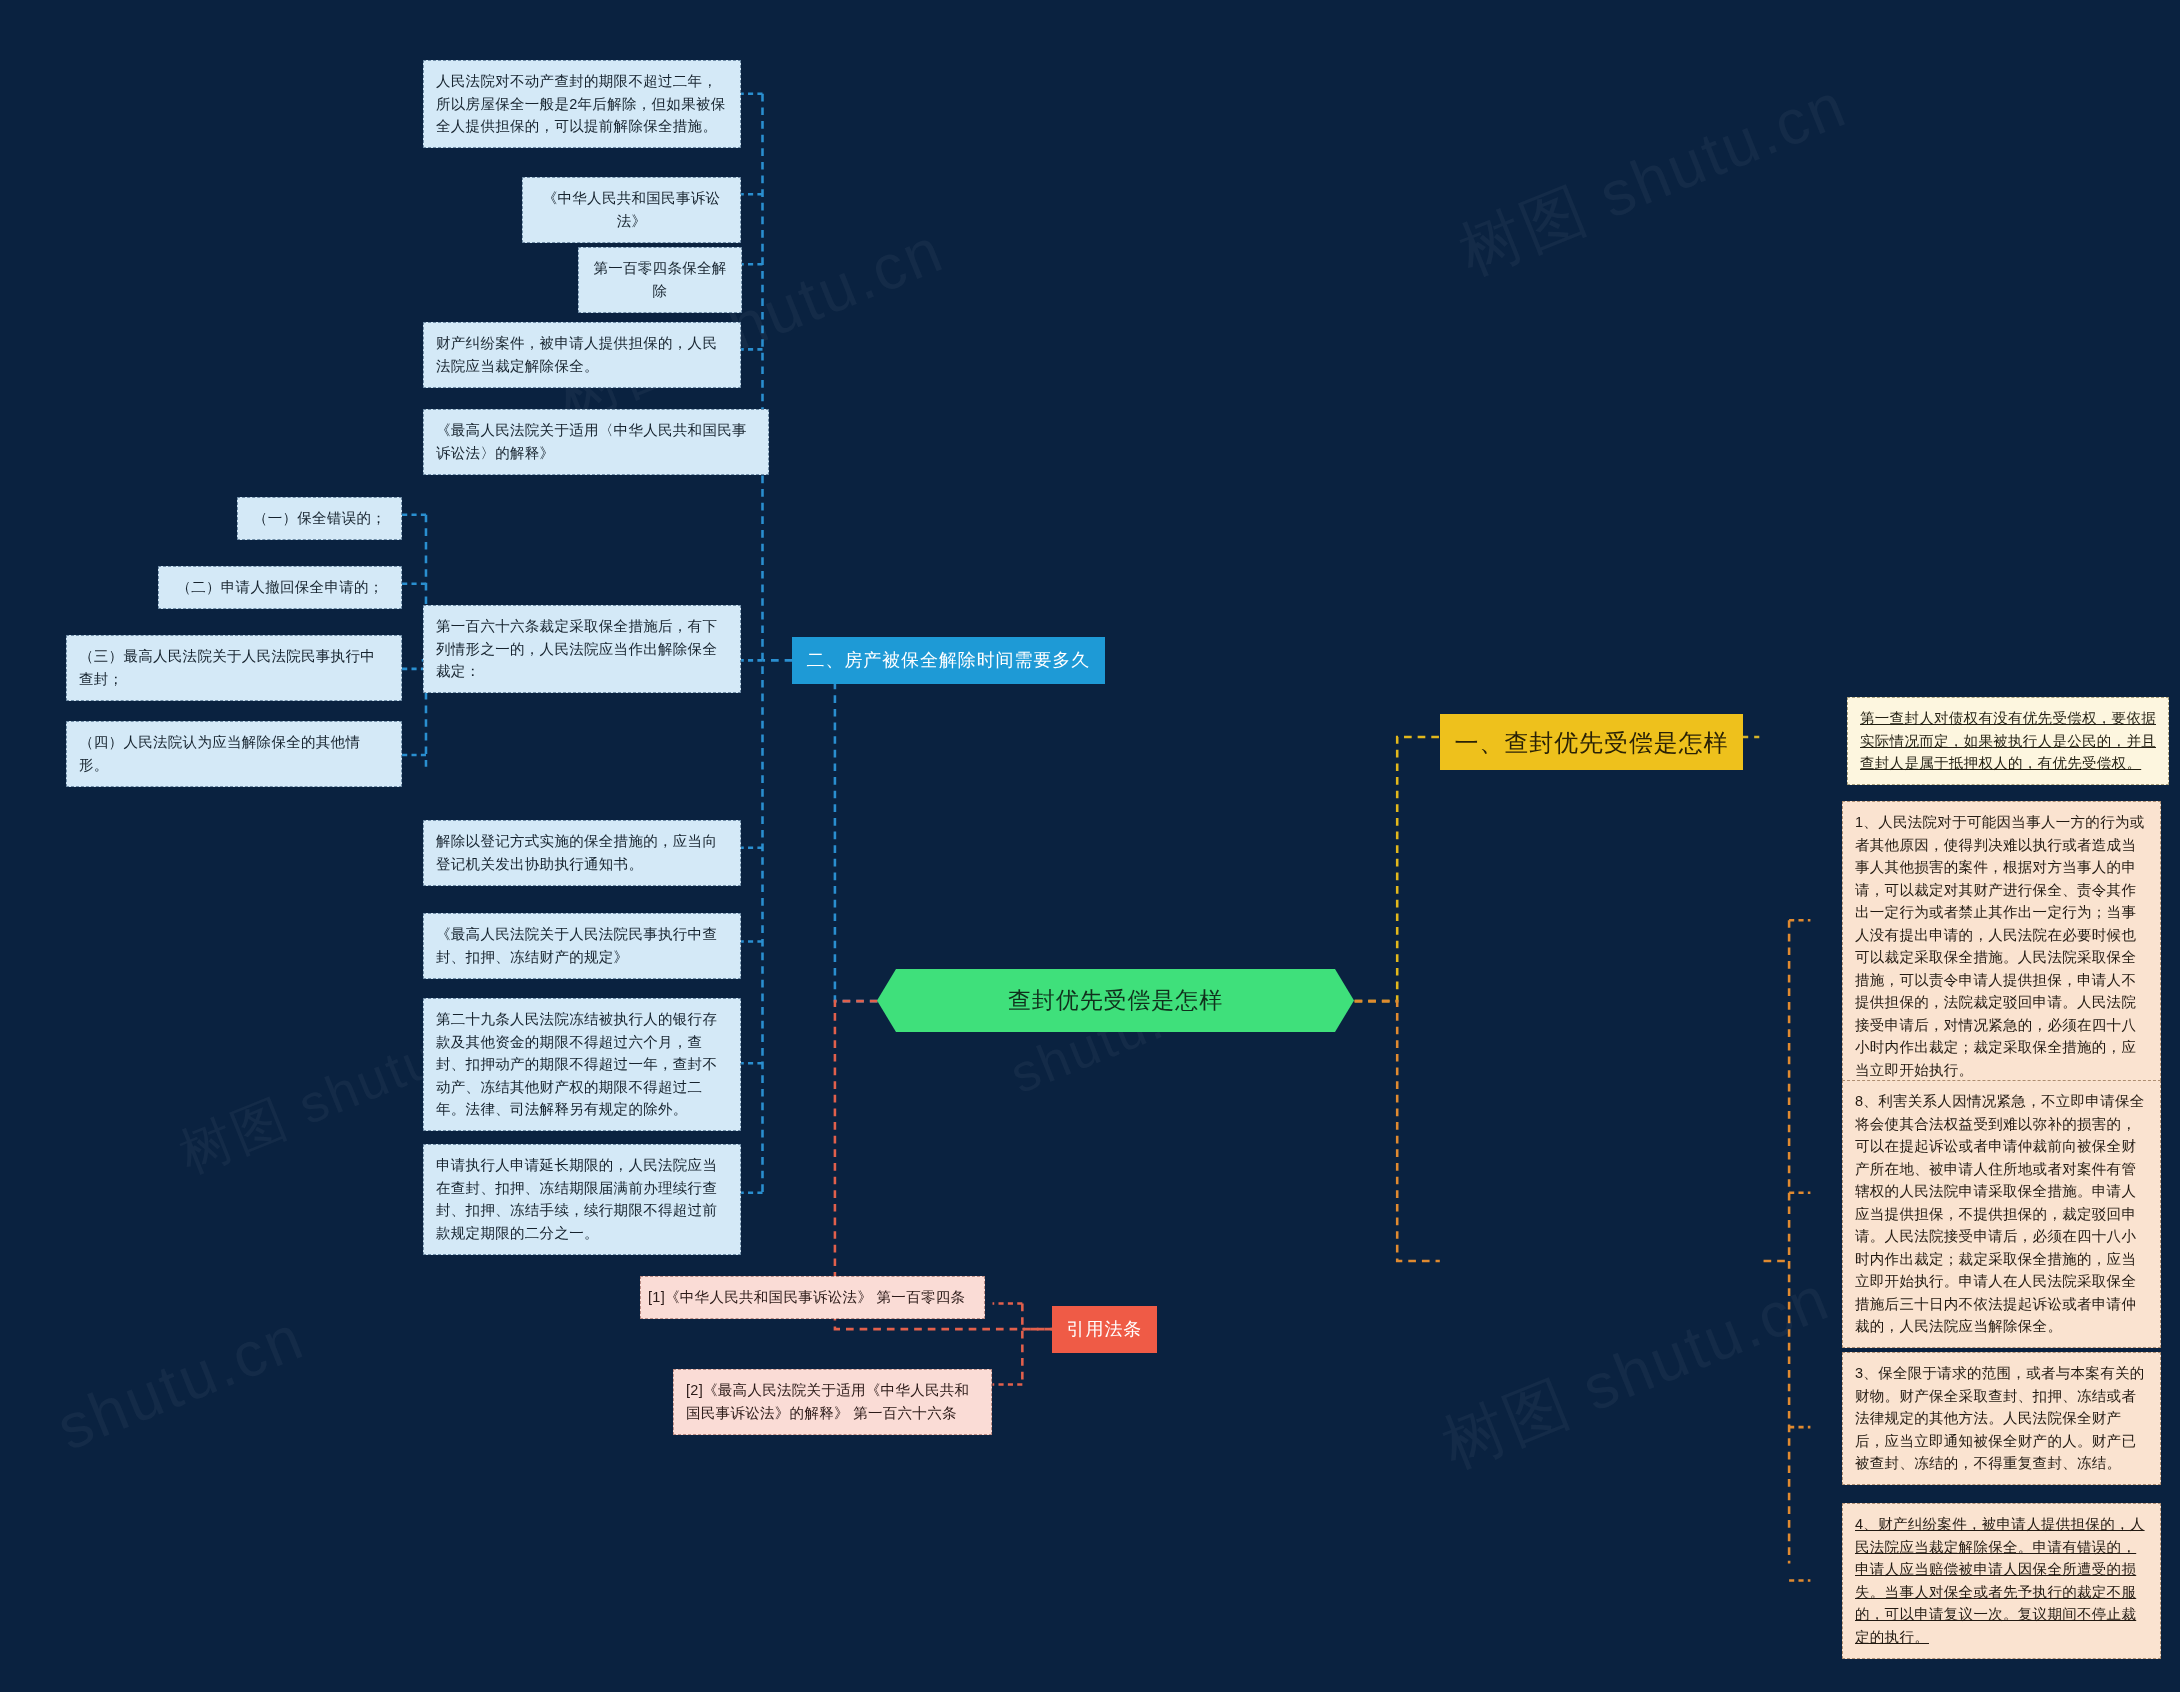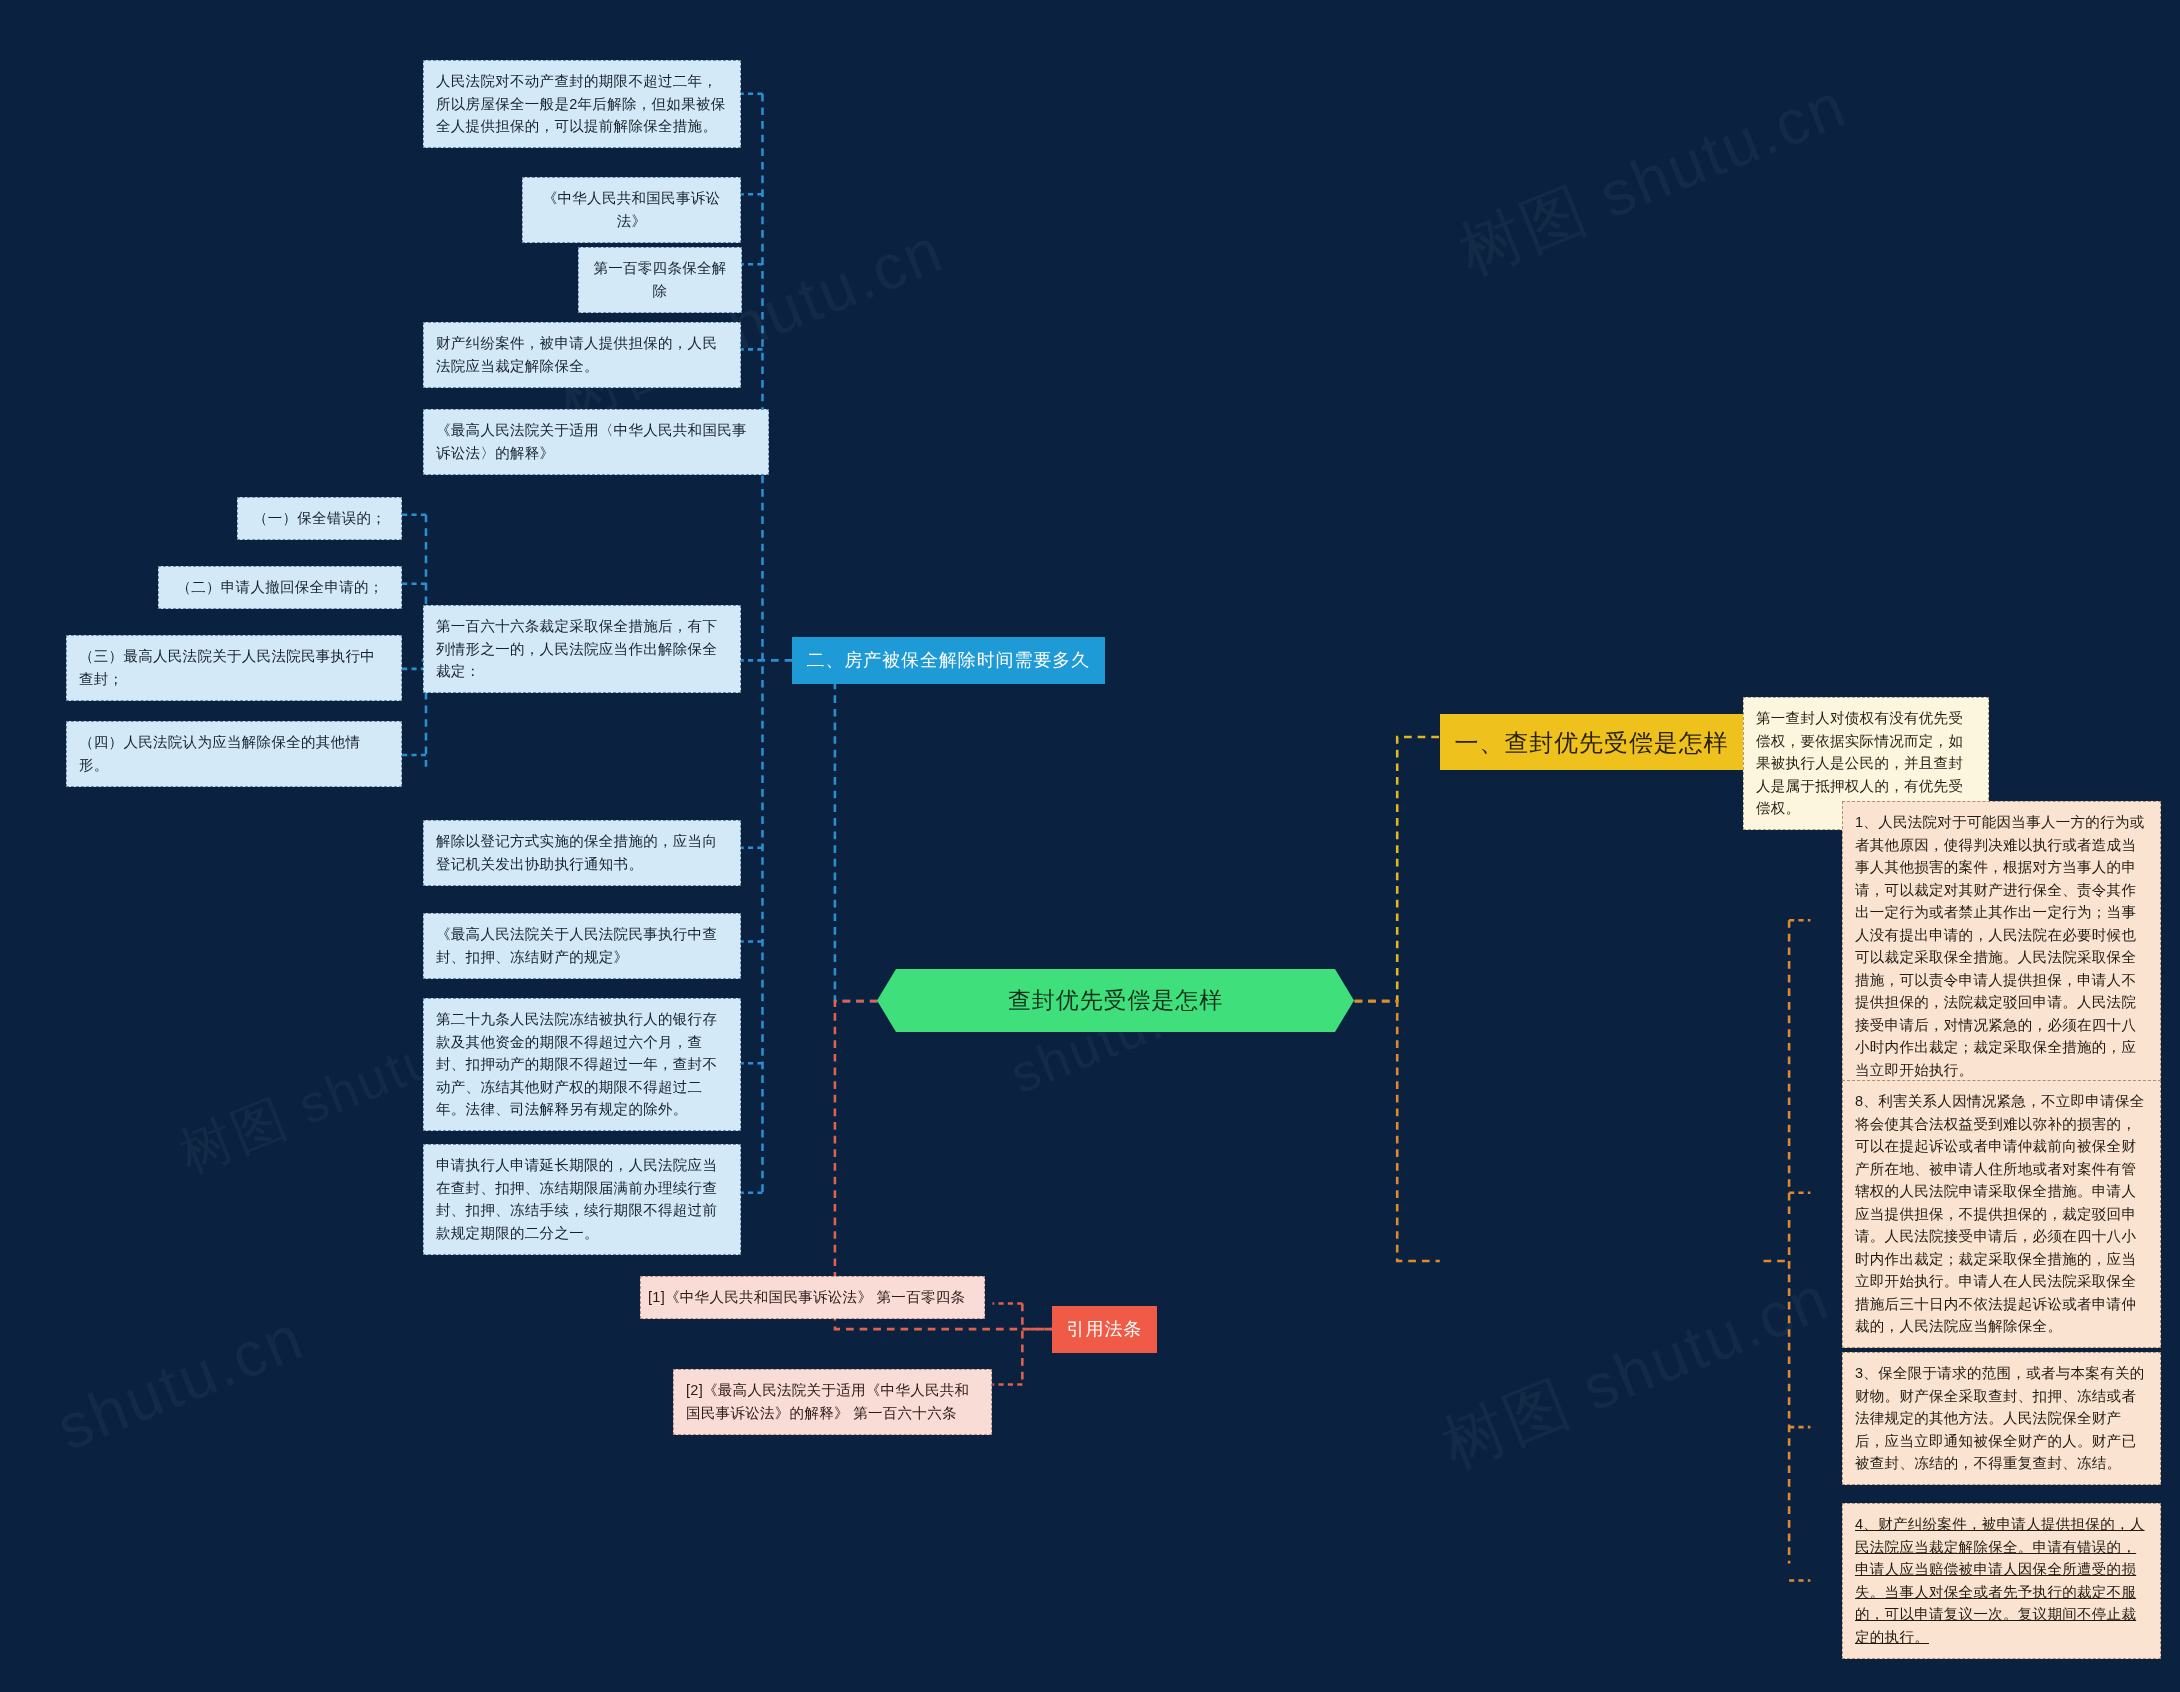--- a/index.html
+++ b/index.html
@@ -224,21 +224,21 @@
   </div>
 
   <div class="node n-pink" style="left:640px; top:1276px; width:345px;padding-left:7px;">[1]《中华人民共和国民事诉讼法》 第一百零四条</div>
 
   <div class="node n-pink" style="left:673px; top:1369px; width:319px;">[2]《最高人民法院关于适用《中华人民共和国民事诉讼法》的解释》 第一百六十六条</div>
 
   <div class="node b-yellow" style="left:1440px; top:714px;">
     <span>一、查封优先受偿是怎样</span>
   </div>
 
-  <div class="node n-ivory" style="left:1743px; top:697px; width:246px;">第一查封人对债权有没有优先受偿权，要依据实际情况而定，如果被执行人是公民的，并且查封人是属于抵押权人的，有优先受偿权。</div>
+  <div class="node n-ivory" style="left:1847px; top:697px; width:322px;text-decoration:underline;">第一查封人对债权有没有优先受偿权，要依据实际情况而定，如果被执行人是公民的，并且查封人是属于抵押权人的，有优先受偿权。</div>
 
 
   <div class="node n-cream" style="left:1810px; top:801px; width:319px;">1、人民法院对于可能因当事人一方的行为或者其他原因，使得判决难以执行或者造成当事人其他损害的案件，根据对方当事人的申请，可以裁定对其财产进行保全、责令其作出一定行为或者禁止其作出一定行为；当事人没有提出申请的，人民法院在必要时候也可以裁定采取保全措施。人民法院采取保全措施，可以责令申请人提供担保，申请人不提供担保的，法院裁定驳回申请。人民法院接受申请后，对情况紧急的，必须在四十八小时内作出裁定；裁定采取保全措施的，应当立即开始执行。</div>
 
   <div class="node n-cream" style="left:1810px; top:1080px; width:319px;">8、利害关系人因情况紧急，不立即申请保全将会使其合法权益受到难以弥补的损害的，可以在提起诉讼或者申请仲裁前向被保全财产所在地、被申请人住所地或者对案件有管辖权的人民法院申请采取保全措施。申请人应当提供担保，不提供担保的，裁定驳回申请。人民法院接受申请后，必须在四十八小时内作出裁定；裁定采取保全措施的，应当立即开始执行。申请人在人民法院采取保全措施后三十日内不依法提起诉讼或者申请仲裁的，人民法院应当解除保全。</div>
 
   <div class="node n-cream" style="left:1810px; top:1352px; width:319px;">3、保全限于请求的范围，或者与本案有关的财物。财产保全采取查封、扣押、冻结或者法律规定的其他方法。人民法院保全财产后，应当立即通知被保全财产的人。财产已被查封、冻结的，不得重复查封、冻结。</div>
 
   <div class="node n-cream" style="left:1810px; top:1503px; width:319px;text-decoration:underline;">4、财产纠纷案件，被申请人提供担保的，人民法院应当裁定解除保全。申请有错误的，申请人应当赔偿被申请人因保全所遭受的损失。当事人对保全或者先予执行的裁定不服的，可以申请复议一次。复议期间不停止裁定的执行。</div>
 

